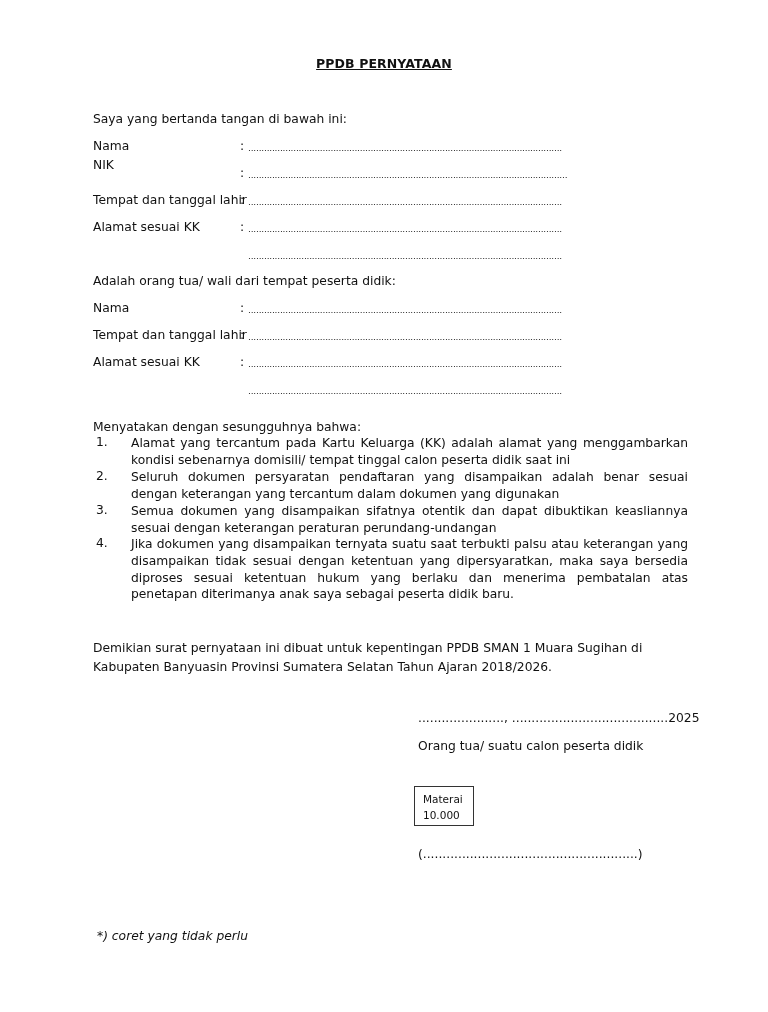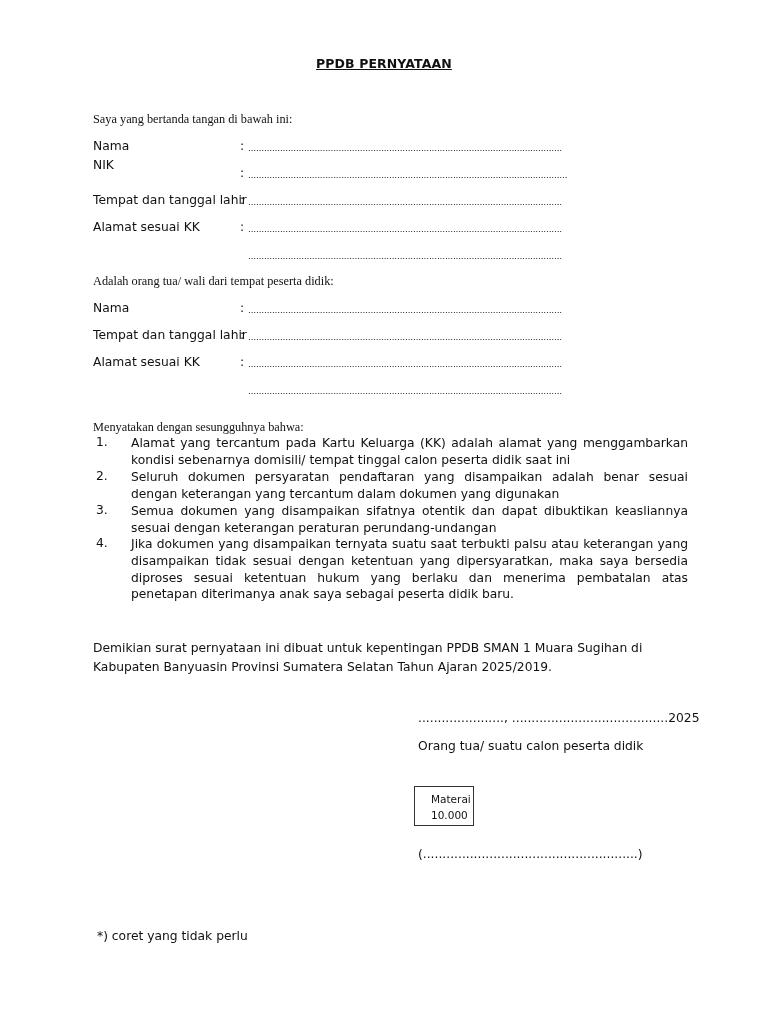--- a/index.html
+++ b/index.html
@@ -7,21 +7,21 @@
       width: 768px; height: 1012px; position: relative; overflow: hidden;
       font-family: "DejaVu Sans", sans-serif; color: #111111;
       font-size: 12.3px;
     }
     .abs { position: absolute; white-space: nowrap; }
     .title {
       left: 0; width: 768px; top: 56px; text-align: center;
       font-weight: bold; text-decoration: underline; font-size: 12.5px;
       letter-spacing: 0.1px;
     }
-    .intro { left: 93px; font-family: Liberation Serif, serif; }
+    .intro { left: 93px; }
     .field-label { left: 93px; }
     .field-colon { left: 240px; }
     .dots {
       overflow: hidden; white-space: nowrap; letter-spacing: -0.2px;
       font-size: 9px; color: #222;
     }
     .list { left: 93px; width: 583px; }
     .list-item { position: absolute; left: 0; width: 583px; }
     .list-num { position: absolute; left: 3px; }
     .list-text {
@@ -29,23 +29,23 @@
       line-height: 16.8px; white-space: normal;
     }
     .closing {
       left: 93px; width: 583px; white-space: normal; text-align: left;
       line-height: 19px;
     }
     .sig { left: 418px; }
     .materai-box {
       position: absolute; left: 414px; top: 786px; width: 60px; height: 40px;
       border: 1.3px solid #333; box-sizing: border-box;
-      padding: 4px 0 0 16px; font-size: 10.5px; line-height: 16px;
+      padding: 4px 0 0 8px; font-size: 10.5px; line-height: 16px;
     }
-    .note { left: 97px; top: 929px; }
+    .note { left: 97px; top: 929px; font-style: italic; }
   </style>
 </head>
 <body>
 
 <div class="abs title">PPDB PERNYATAAN</div>
 
 <div class="abs intro" style="top:112px">Saya yang bertanda tangan di bawah ini:</div>
 
 <div>
   <div class="abs field-label" style="top:139px">Nama</div>
@@ -106,21 +106,21 @@
   <div class="list-item" style="top:68px">
     <span class="list-num">3.</span>
     <div class="list-text">Semua dokumen yang disampaikan sifatnya otentik dan dapat dibuktikan keasliannya sesuai dengan keterangan peraturan perundang-undangan</div>
   </div>
   <div class="list-item" style="top:101px">
     <span class="list-num">4.</span>
     <div class="list-text">Jika dokumen yang disampaikan ternyata suatu saat terbukti palsu atau keterangan yang disampaikan tidak sesuai dengan ketentuan yang dipersyaratkan, maka saya bersedia diproses sesuai ketentuan hukum yang berlaku dan menerima pembatalan atas penetapan diterimanya anak saya sebagai peserta didik baru.</div>
   </div>
 </div>
 
-<div class="abs closing" style="top:639px">Demikian surat pernyataan ini dibuat untuk kepentingan PPDB SMAN 1 Muara Sugihan di Kabupaten Banyuasin Provinsi Sumatera Selatan Tahun Ajaran 2025/2019.</div>
+<div class="abs closing" style="top:639px">Demikian surat pernyataan ini dibuat untuk kepentingan PPDB SMAN 1 Muara Sugihan di Kabupaten Banyuasin Provinsi Sumatera Selatan Tahun Ajaran 2018/2026.</div>
 
 <div class="abs sig" style="top:711px">......................, ........................................2025</div>
 <div class="abs sig" style="top:739px">Orang tua/ suatu calon peserta didik</div>
 
 <div class="materai-box">
   <div>Materai</div>
   <div>10.000</div>
 </div>
 
 <div class="abs sig" style="top:847px">(.......................................................)</div>

